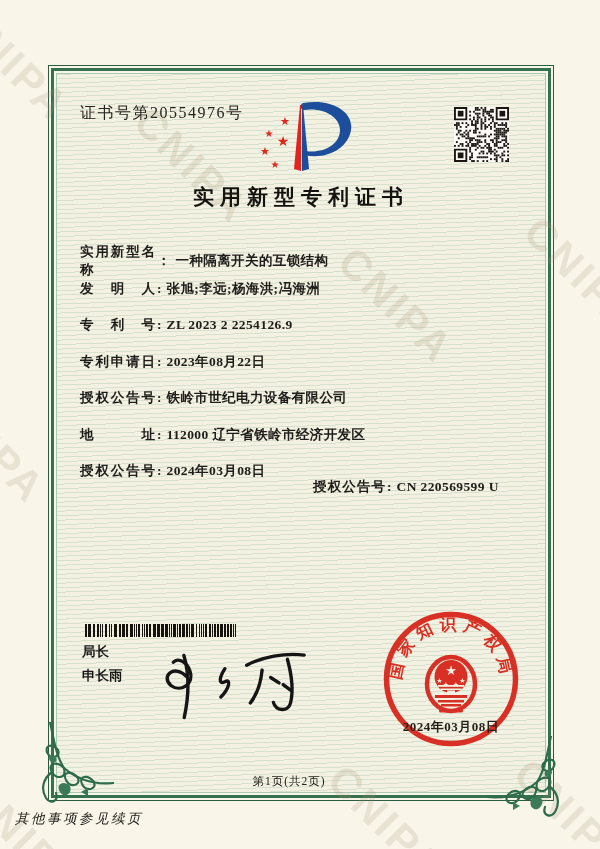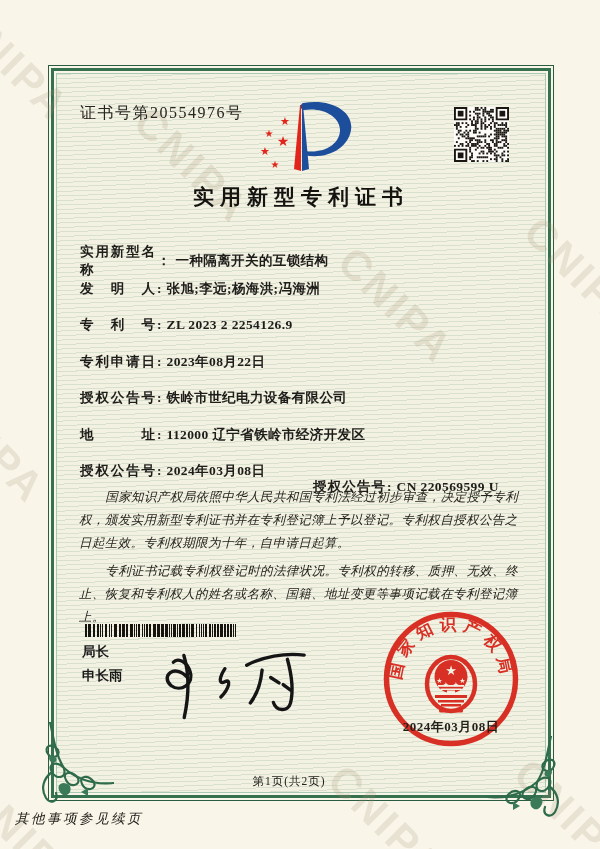--- a/index.html
+++ b/index.html
@@ -428,24 +428,20 @@
         <span class="fcolon">:</span>
       <span class="fvalue">2024年03月08日</span>
       <span class="pair2">
         <span class="flabel">授权公告号</span>
           <span class="fcolon">:</span>
         <span class="fvalue">CN 220569599 U</span>
       </span>
     </div>
   </div>
 
-  <div class="paras">
-    <p>国家知识产权局依照中华人民共和国专利法经过初步审查，决定授予专利权，颁发实用新型专利证书并在专利登记簿上予以登记。专利权自授权公告之日起生效。专利权期限为十年，自申请日起算。</p>
-    <p>专利证书记载专利权登记时的法律状况。专利权的转移、质押、无效、终止、恢复和专利权人的姓名或名称、国籍、地址变更等事项记载在专利登记簿上。</p>
-  </div>
 
   <svg class="barcode" width="156" height="13" viewBox="0 0 156 13">
     <g id="barcode-bars" fill="#17140f">
         <rect x="0" y="0" width="2" height="13"></rect>
         <rect x="3" y="0" width="3" height="13"></rect>
         <rect x="8" y="0" width="2" height="13"></rect>
         <rect x="12" y="0" width="2" height="13"></rect>
         <rect x="15" y="0" width="1" height="13"></rect>
         <rect x="17" y="0" width="1" height="13"></rect>
         <rect x="20" y="0" width="2" height="13"></rect>

